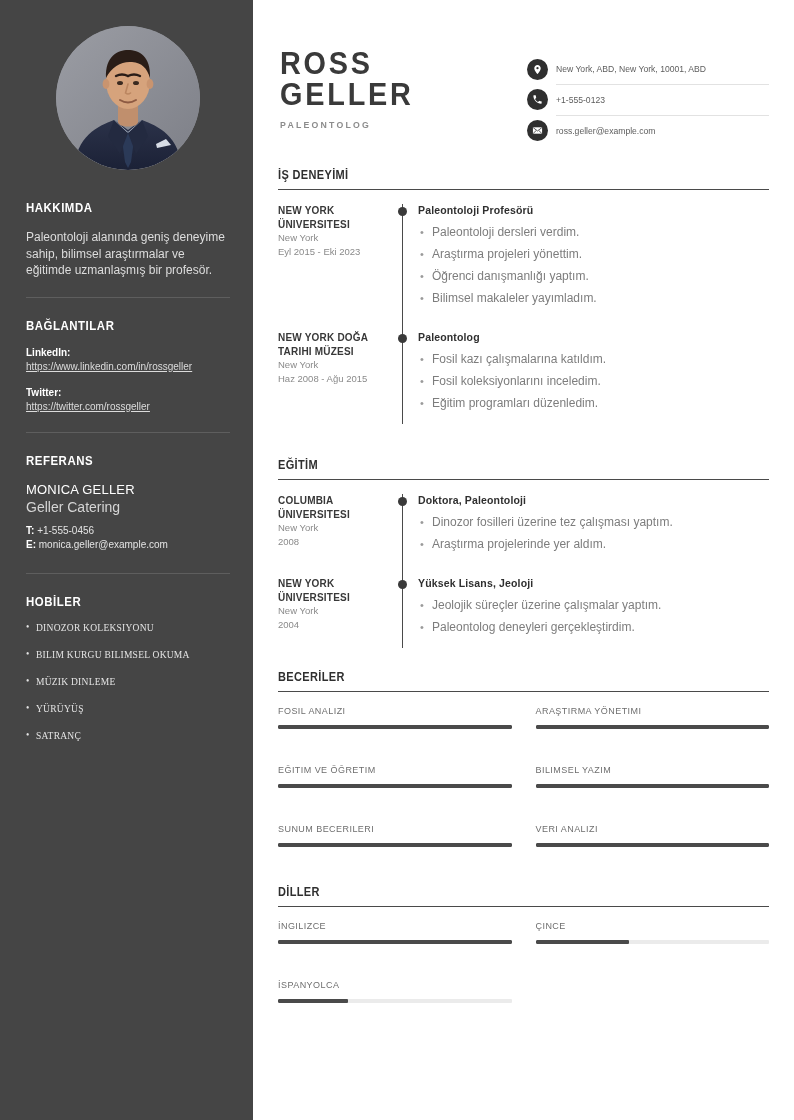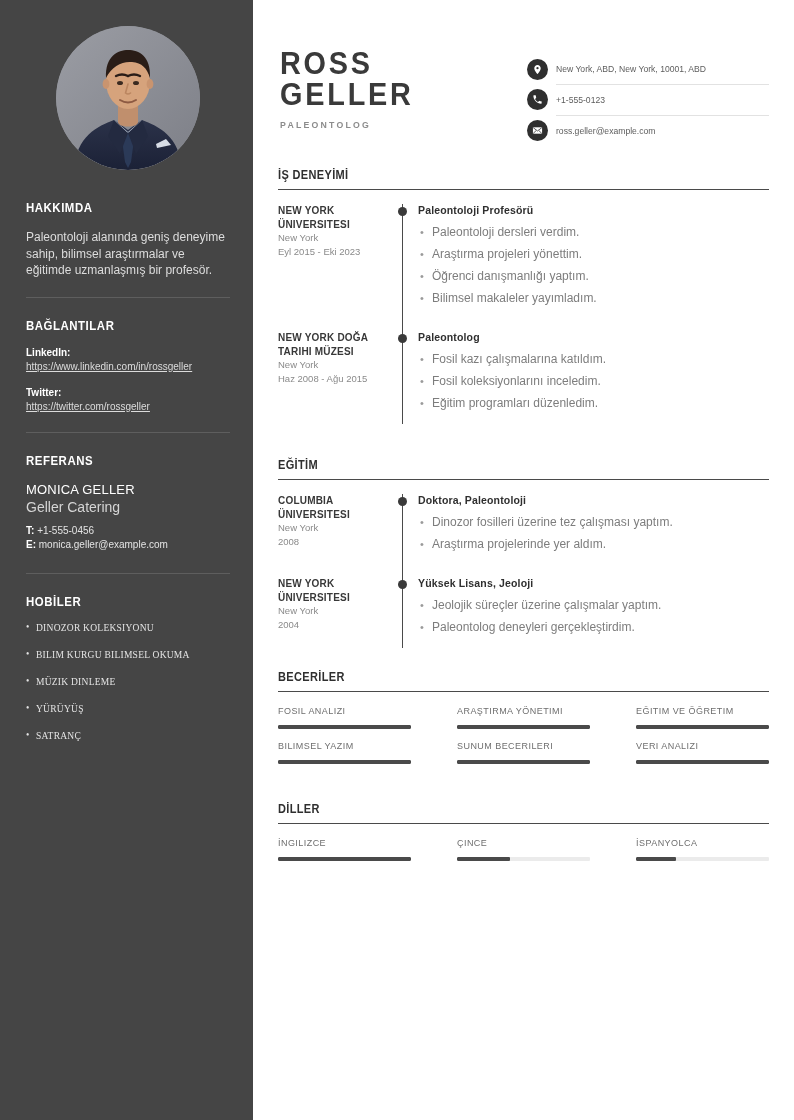--- a/index.html
+++ b/index.html
@@ -280,23 +280,24 @@
     position: absolute;
     left: 2px;
     top: -0.5px;
     color: #9a9a9a;
     font-size: 11px;
   }
 
   
   .bar-grid {
     display: grid;
-    grid-template-columns: 1fr 1fr 1fr;
+    grid-template-columns: 1fr 1fr;
     column-gap: 46px;
     row-gap: 0;
+    gap: 24px;
   }
   .bar-item { padding: 0 0 9px 0; }
   .bar-label {
     font-size: 9px;
     color: #6e6e6e;
     letter-spacing: 0.45px;
     text-transform: uppercase;
     margin-bottom: 9px;
   }
   .bar-track {

